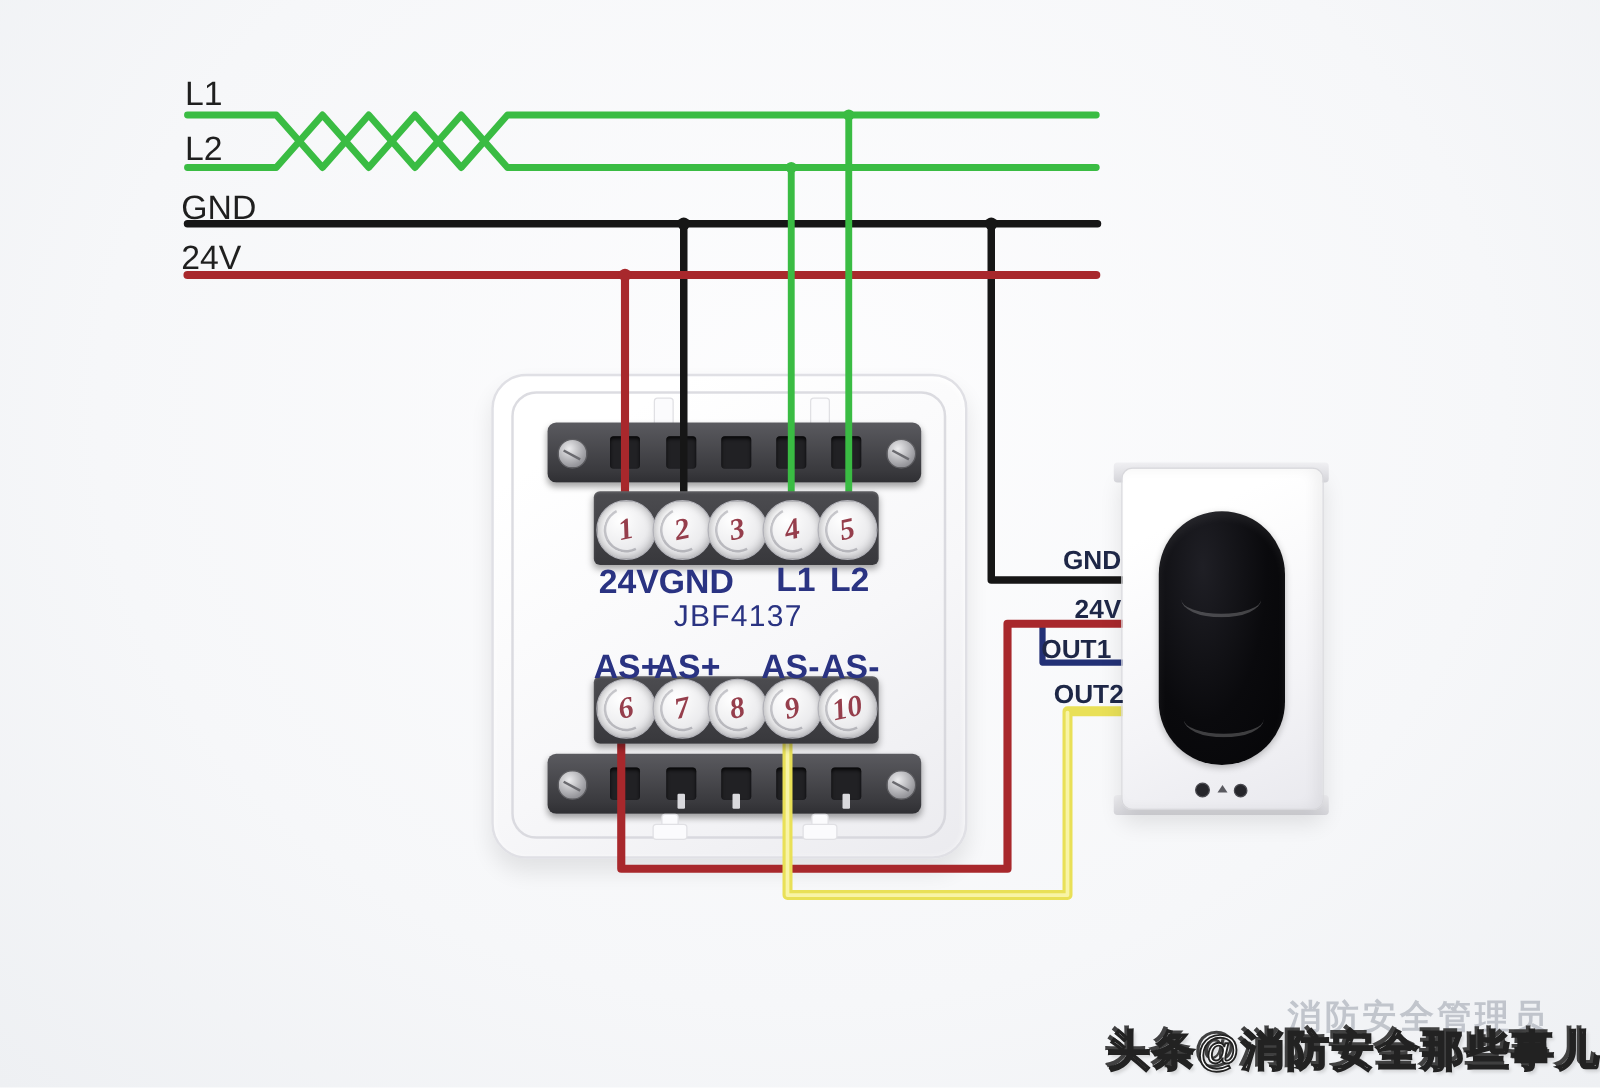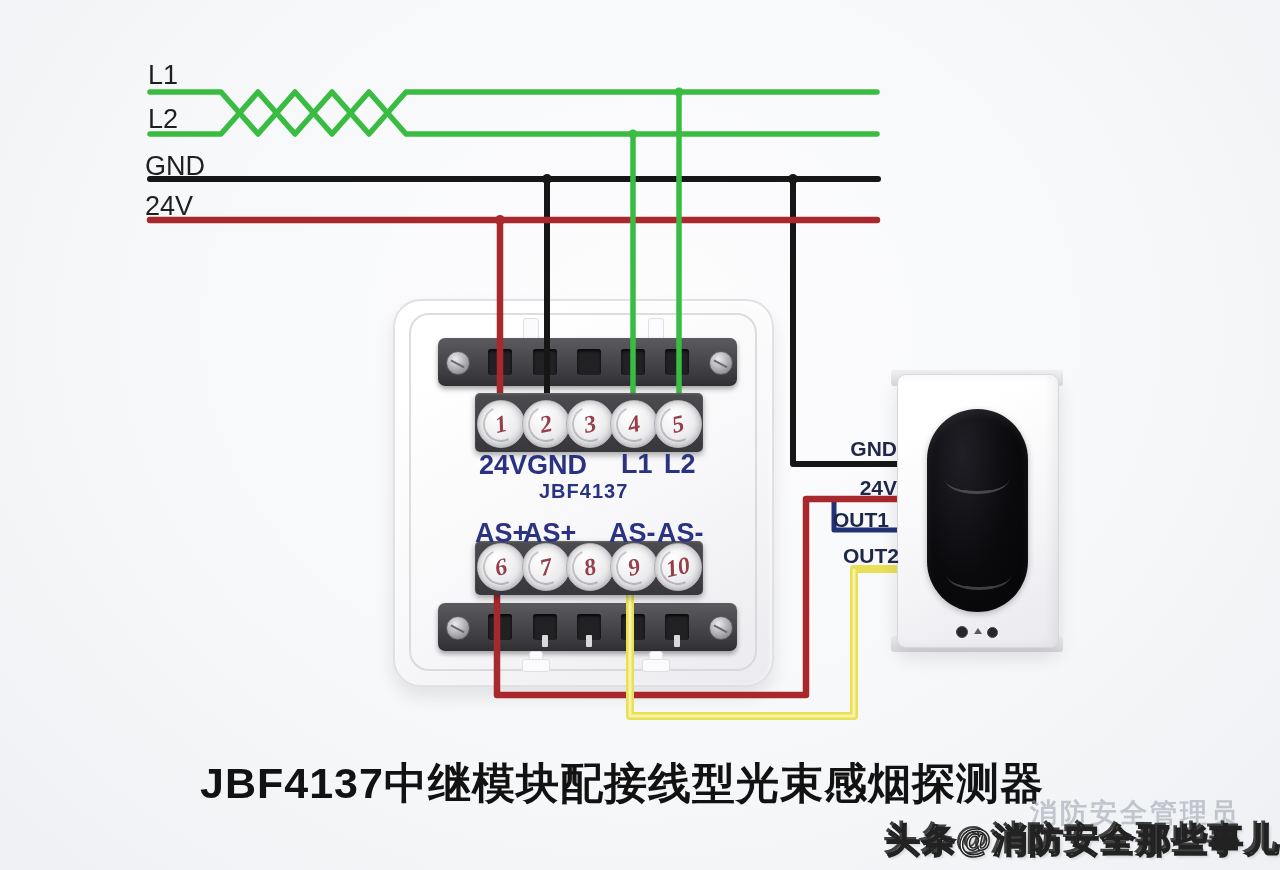--- a/index.html
+++ b/index.html
@@ -66,21 +66,21 @@
     border-bottom-color:rgba(110,110,120,.4);border-left-color:rgba(110,110,120,.35);
     transform:rotate(18deg);
   }
   .num{
     font-family:"Liberation Serif",serif;font-style:italic;font-weight:bold;
     font-size:24px;color:var(--terminal-number-maroon);transform:rotate(-12deg);opacity:.92;
   }
   .tab{background:#fbfbfd;border:1px solid #e0e0e4;border-radius:3px;z-index:2;}
 
   .mlabel{z-index:5;font-weight:bold;color:var(--module-label-navy);font-size:27px;letter-spacing:0;white-space:nowrap;}
-  .model{z-index:5;font-weight:bold;color:var(--module-label-navy);font-size:20px;letter-spacing:1px;}
+  .model{z-index:5;font-weight:normal;color:var(--module-label-navy);font-size:24px;letter-spacing:1px;}
 
   
   .buslabel{z-index:5;font-size:27px;color:#1f1f1f;white-space:nowrap;}
 
   
   .det-flange{left:891px;width:172px;height:16px;border-radius:3px;z-index:2;
     background:linear-gradient(180deg,#f0f0f3,#d8d8dd);}
   .det-body{
     left:897px;top:374px;width:160px;height:272px;border-radius:9px;z-index:4;
     background:linear-gradient(155deg,#ffffff 18%,#f4f4f7 65%,#e9e9ee 100%);
@@ -241,17 +241,16 @@
     <div class="led" style="left:58px;top:251px;width:10px;height:10px"></div>
     <div class="led" style="left:89px;top:252px;width:9px;height:9px"></div>
     <div class="det-caret" style="left:76px;top:253px"></div>
   </div>
 
   <span class="abs detlabel" style="right:383px;top:437px">GND</span>
   <span class="abs detlabel" style="right:383px;top:476px">24V</span>
   <span class="abs detlabel" style="right:391px;top:508px">OUT1</span>
   <span class="abs detlabel" style="right:381px;top:544px">OUT2</span>
 
-  <span class="abs title">JBF4137中继模块配接线型光束感烟探测器</span>
   <span class="abs wm-ghost">消防安全管理员</span>
   <span class="abs wm-main">头条@消防安全那些事儿</span>
 
 </div>
 
 </body></html>

